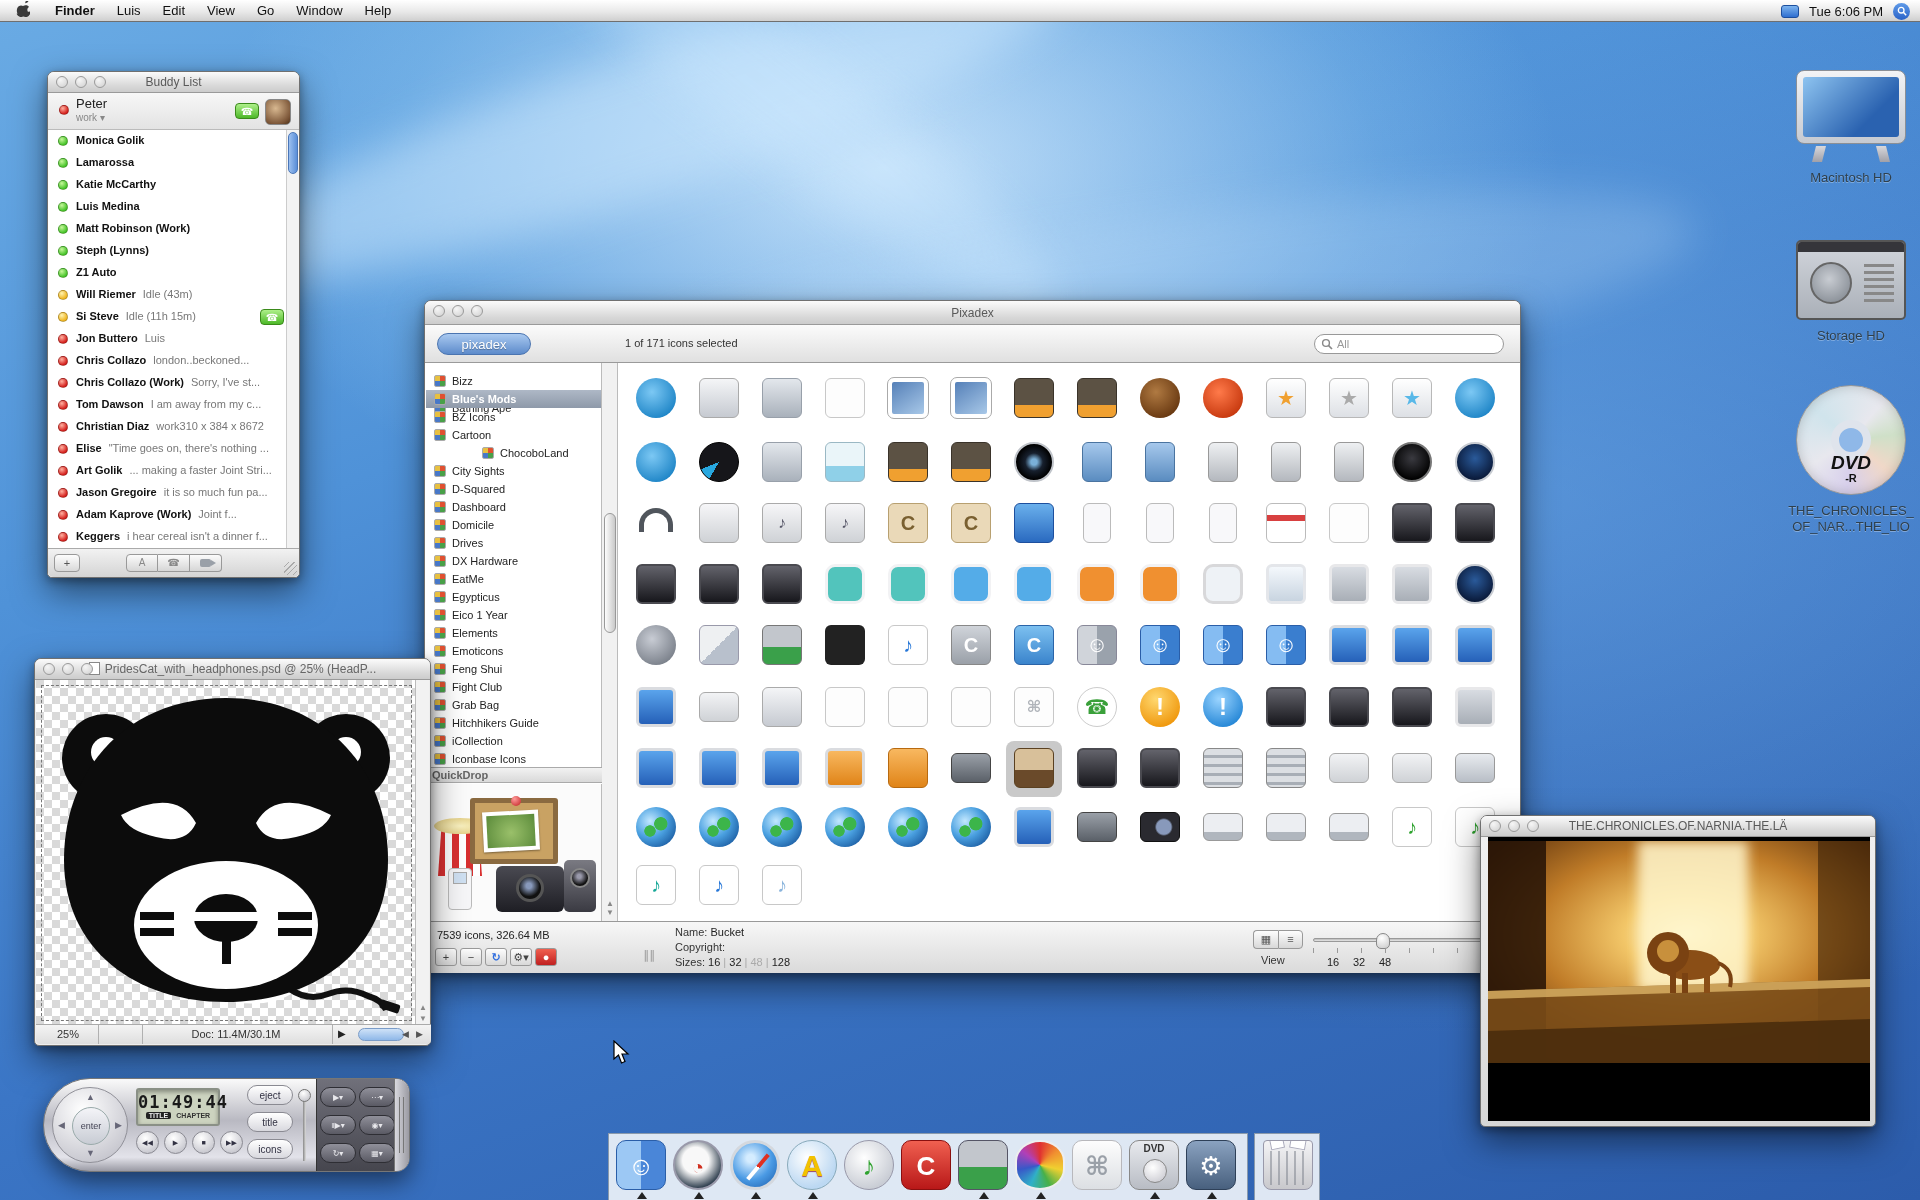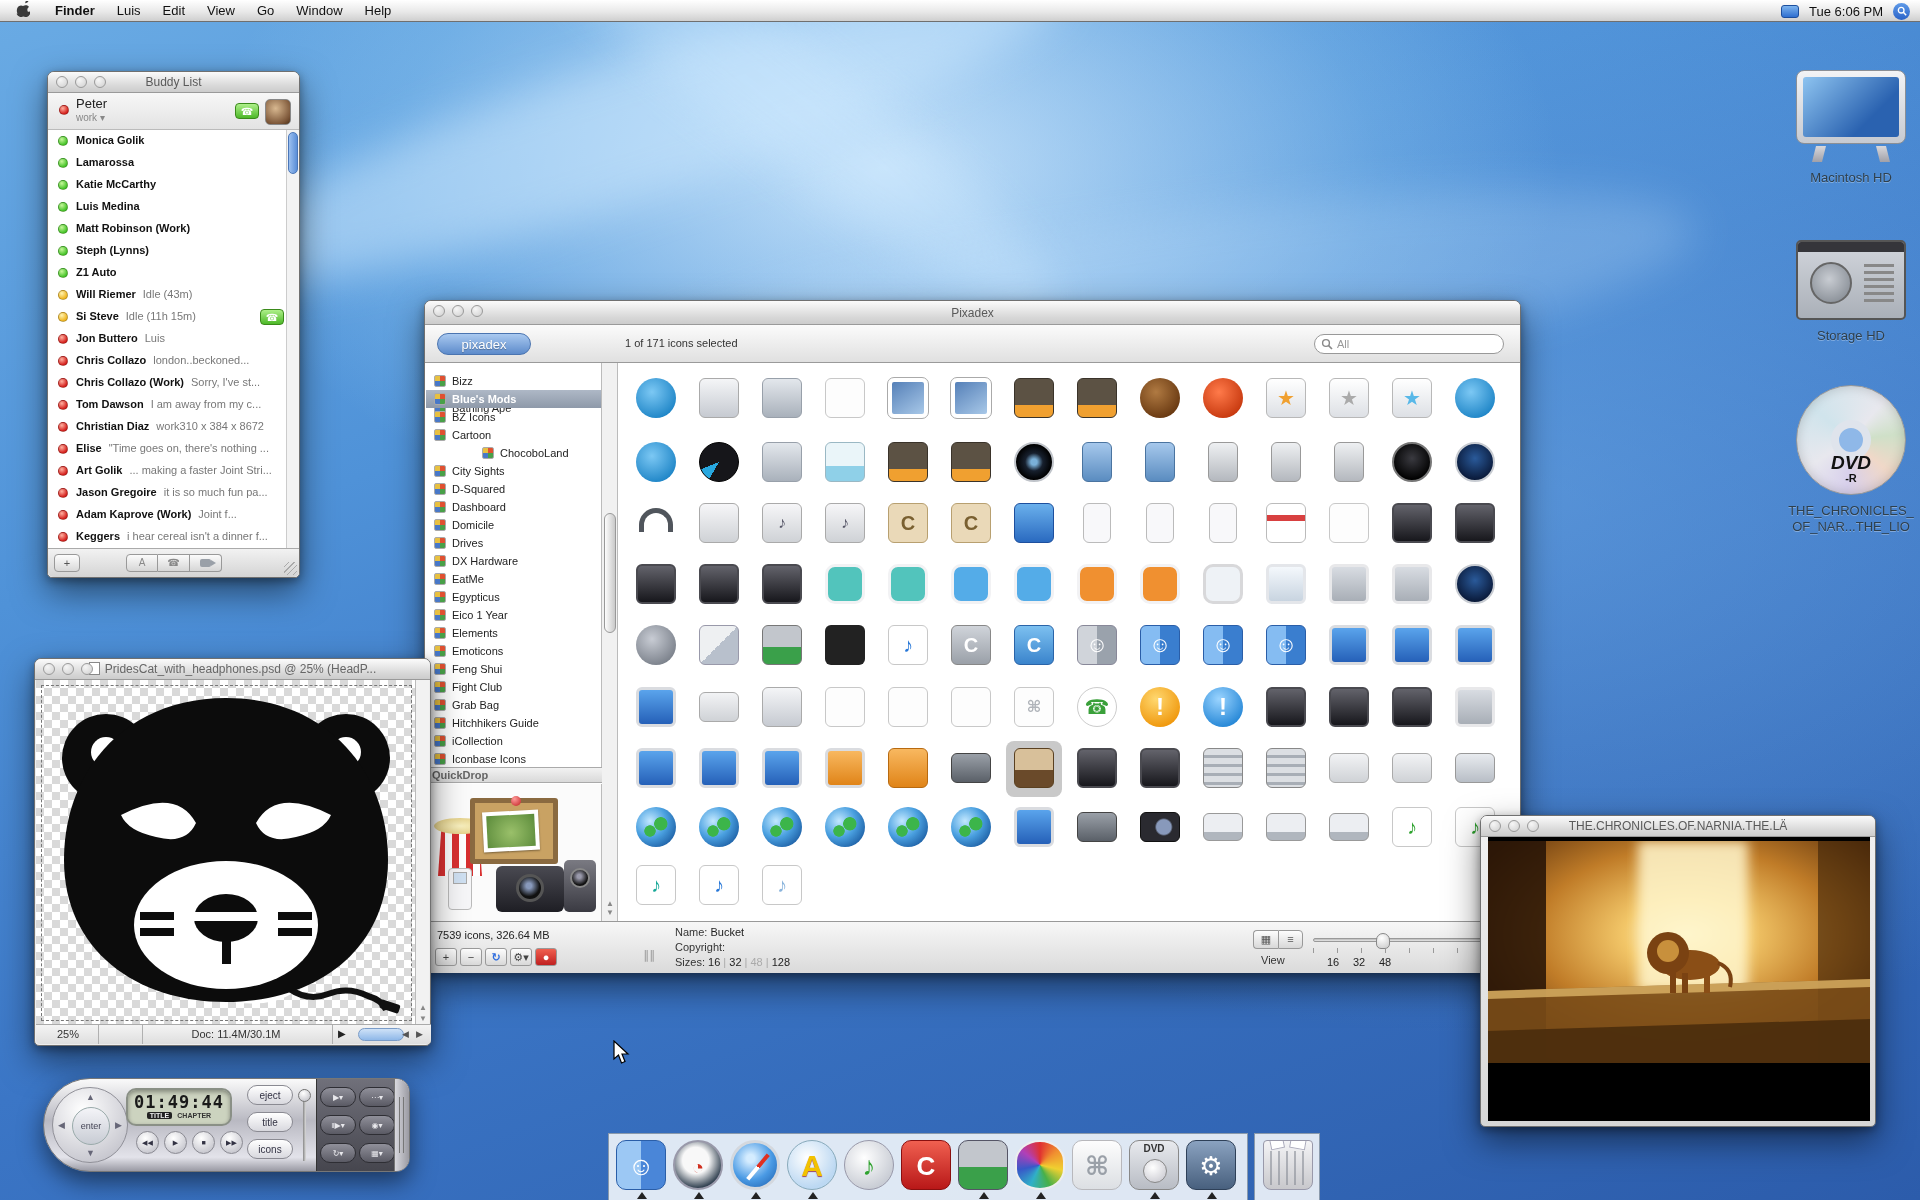--- a/index.html
+++ b/index.html
@@ -250,22 +250,22 @@
   
   #dvd { position:absolute; left:43px; top:1078px; width:367px; height:94px; border-radius:47px 14px 14px 47px;
     background:linear-gradient(#fafafa,#b9b9c2 45%,#e3e3ea 85%,#9a9aa4); border:1px solid #777;
     box-shadow:0 10px 24px rgba(0,0,0,.5); z-index:20; }
   #dvd .dpad { position:absolute; left:8px; top:8px; width:76px; height:76px; border-radius:50%;
     background:radial-gradient(circle at 40% 30%, #ffffff, #c6c6ce 80%); border:1px solid #909098; }
   #dvd .dpad .a { position:absolute; font-size:9px; color:#667; }
   #dvd .enter { position:absolute; left:19px; top:19px; width:38px; height:38px; border-radius:50%;
     background:linear-gradient(#f4f4f8,#c8ccd4); border:1px solid #9aa; font-size:9px; color:#445;
     text-align:center; line-height:37px; }
-  #dvd .lcd { position:absolute; left:82px; top:9px; width:106px; height:38px; background:#ccd3bf;
-    border:2px solid #8a9086; border-radius:10px; box-shadow:inset 0 2px 4px rgba(0,0,0,.35); }
+  #dvd .lcd { position:absolute; left:92px; top:9px; width:84px; height:38px; background:#ccd3bf;
+    border:2px solid #8a9086; border-radius:3px; box-shadow:inset 0 2px 4px rgba(0,0,0,.35); }
   #dvd .time { font-family:"DejaVu Sans Mono",monospace; font-weight:bold; font-size:17px; letter-spacing:1px;
     color:#1a1a1a; text-align:center; margin-top:2px; }
   #dvd .lcdrow { display:flex; gap:5px; justify-content:center; margin-top:0px; align-items:center; }
   #dvd .tbadge { background:#222; color:#eee; font-size:7px; font-weight:bold; padding:0 3px; border-radius:2px; }
   #dvd .chap { font-size:7px; font-weight:bold; color:#333; }
   #dvd .transport { position:absolute; left:92px; top:52px; display:flex; gap:5px; }
   #dvd .tr { width:23px; height:23px; border-radius:50%; background:radial-gradient(circle at 40% 30%, #fff, #c2c2ca 85%);
     border:1px solid #8a8a92; font-size:7px; color:#334; text-align:center; line-height:22px; }
   #dvd .mcol { position:absolute; left:203px; top:6px; }
   #dvd .mbtn { width:46px; height:20px; margin-bottom:7px; border-radius:10px; background:linear-gradient(#ffffff,#d8d8de);

